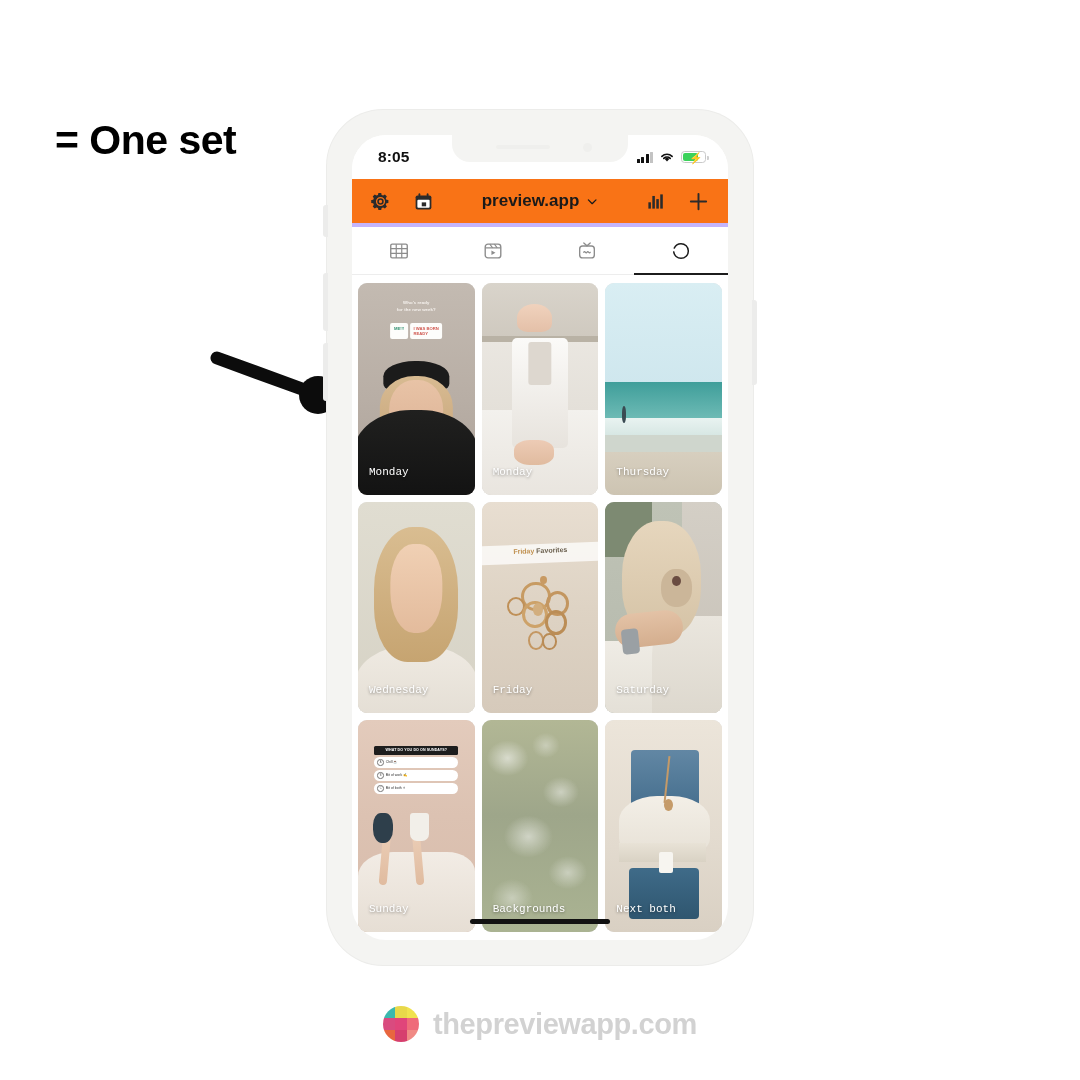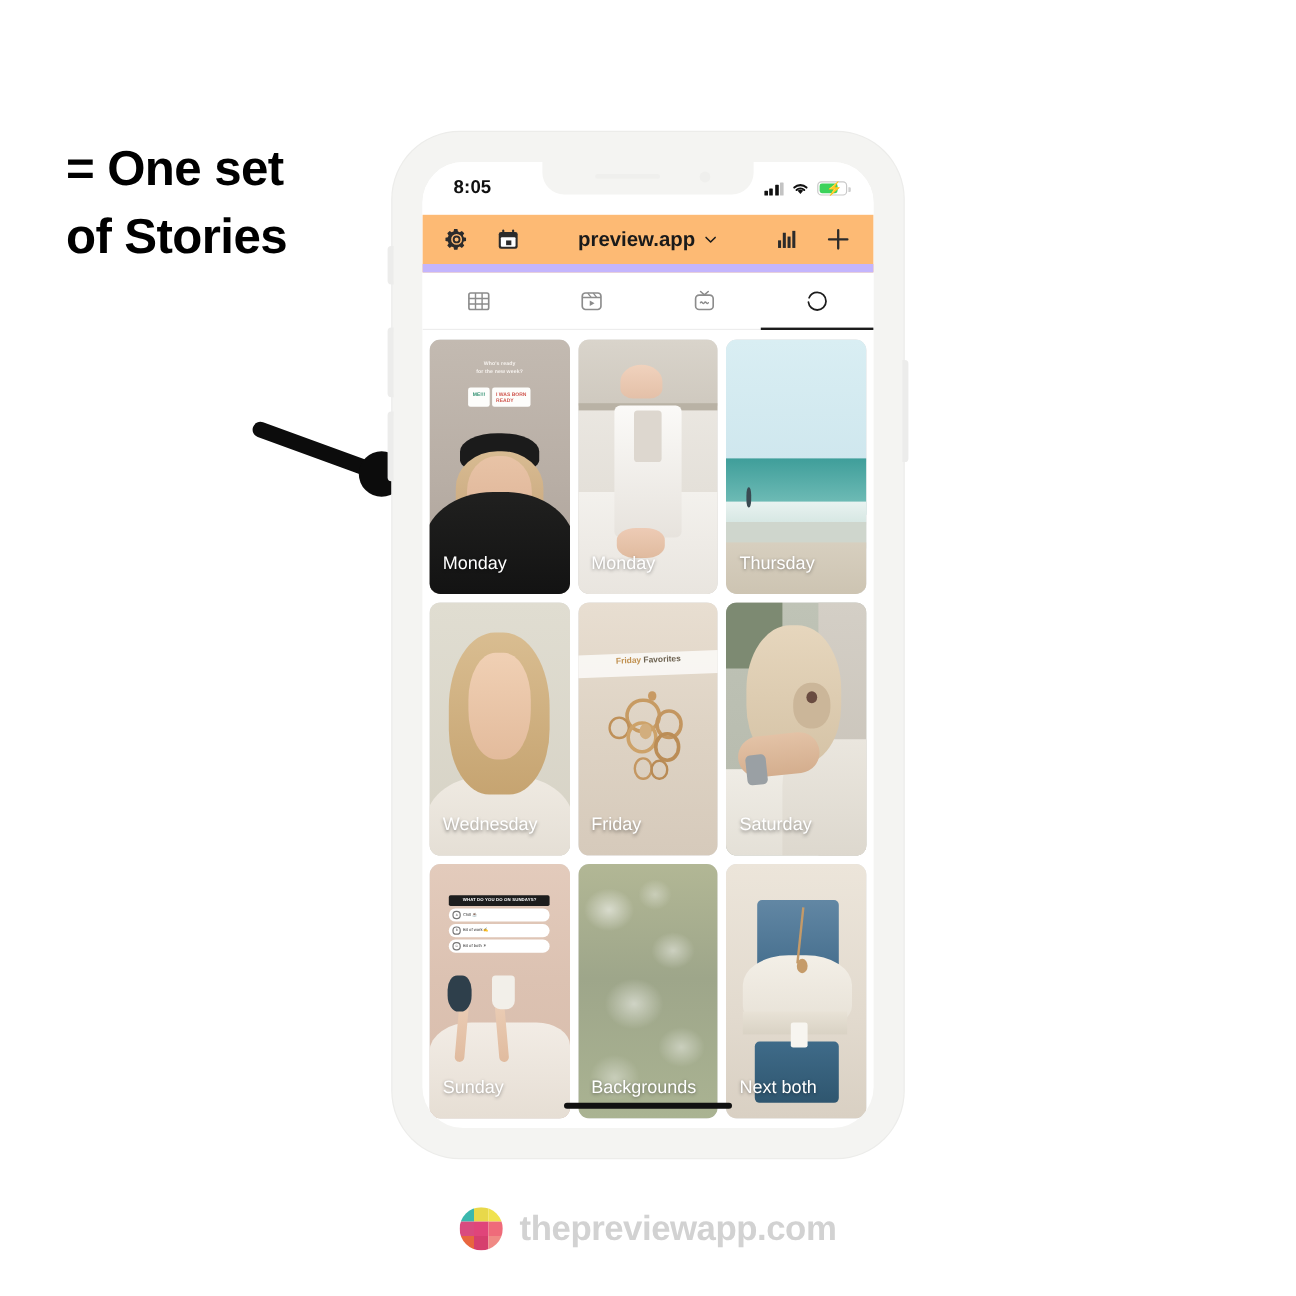--- a/index.html
+++ b/index.html
@@ -106,22 +106,22 @@
   }
   .bolt{
     position:absolute;left:7px;top:0px;
     font-size:11px;line-height:12px;color:#111;font-weight:bold;
   }
 
   
   .toolbar{
     height:48px;display:flex;align-items:center;
     padding:0 18px;box-sizing:border-box;
-    border-bottom:7px solid #c4b5fd;
-    background:#fdba74;
+    border-bottom:4px solid #c4b5fd;
+    background:#f97316;
   }
   .tb-left{display:flex;align-items:center;gap:22px;}
   .tb-right{display:flex;align-items:center;gap:22px;margin-left:auto;}
   .tb-center{
     position:absolute;left:50%;transform:translateX(-50%);
     display:flex;align-items:center;gap:6px;
   }
   .tb-title{font-size:17px;font-weight:bold;color:#1a1a1a;}
   .toolbar{position:relative;}
 
@@ -149,23 +149,24 @@
   }
   .cell{
     position:relative;
     aspect-ratio:113/205;
     border-radius:9px;
     overflow:hidden;
     background:#ddd;
   }
   .cell .label{
     position:absolute;left:11px;bottom:17px;
-    color:#fff;font-size:15px;
+    color:#fff;font-size:11px;
     text-shadow:0 1px 3px rgba(0,0,0,.42);
     z-index:6;
+    font-family:Liberation Mono, monospace;
   }
 
   
   .ph{position:absolute;inset:0;}
 
   
   .m-bg{background:linear-gradient(#c3bab1,#b8aea5 55%,#aca29a);}
   .m-body{
     position:absolute;left:50%;transform:translateX(-50%);
     bottom:-6%;width:108%;height:46%;
@@ -426,21 +427,20 @@
   .logo span{display:block;}
   .footer-txt{
     font-size:29px;font-weight:bold;color:#d2d2d2;letter-spacing:-0.4px;
   }
 </style>
 </head>
 <body>
 
 <div class="headline">
   <div>= One set</div>
-  <div>of Stories</div>
 </div>
 
 <svg class="pointer" viewBox="0 0 145 70">
   <line x1="12" y1="13" x2="108" y2="48" stroke="#0c0c0c" stroke-width="13" stroke-linecap="round"></line>
   <circle cx="113" cy="50" r="19" fill="#0c0c0c"></circle>
 </svg>
 
 <div class="phone">
   <div class="side-btn sb1"></div>
   <div class="side-btn sb2"></div>

